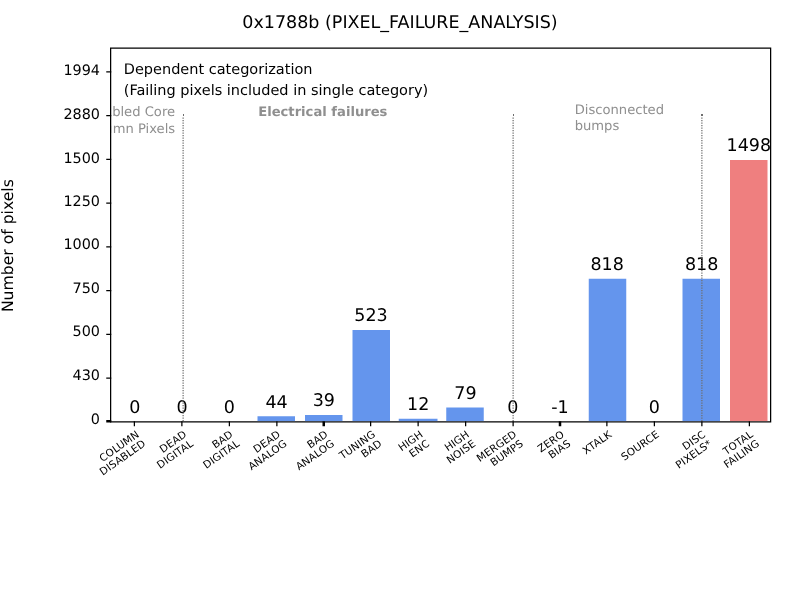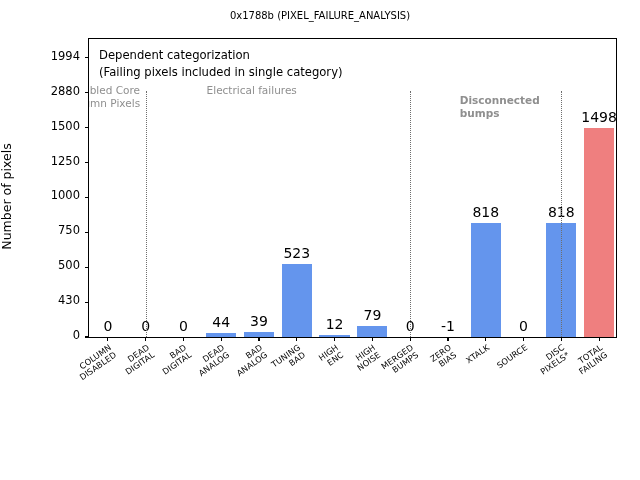--- a/index.html
+++ b/index.html
@@ -22,21 +22,21 @@
     height: 480px;
   }
 
   
   #chart-title {
     position: absolute;
     left: 0;
     top: 10px;
     width: 640px;
     text-align: center;
-    font-size: 10px;
+    font-size: 14px;
     color: #000000;
     letter-spacing: 0px;
   }
 
   
   #plot-frame {
     position: absolute;
     left: 88px;
     top: 38px;
     width: 529px;
@@ -282,22 +282,22 @@
           <div class="bar-value" style="left: 480.107px; width: 60px; bottom: 212.023px;">1498</div>
         </div>
       <div id="dividers-layer">
           <div class="divider" style="left: 56.6786px; top: 52px; height: 248px;"></div>
           <div class="divider" style="left: 321.179px; top: 52px; height: 248px;"></div>
           <div class="divider" style="left: 472.321px; top: 52px; height: 248px;"></div>
         </div>
       <div id="group-labels-layer">
           <div class="group-label" style="left: -22.2143px; width: 120px; top: 22px;">Disabled Core
 Column Pixels</div>
-          <div class="group-label" style="left: 117.593px; width: 120px; top: 22px;">Electrical failures</div>
-          <div class="group-label" style="left: 370.757px; width: 120px; top: 32px; font-weight: bold;">Disconnected
+          <div class="group-label" style="left: 117.593px; width: 120px; top: 22px; font-weight: bold;">Electrical failures</div>
+          <div class="group-label" style="left: 370.757px; width: 120px; top: 20px;">Disconnected
 bumps</div>
         </div>
 
       <div id="legend-note">Dependent categorization
 (Failing pixels included in single category)</div>
     </div>
 
   </div>
 
 

